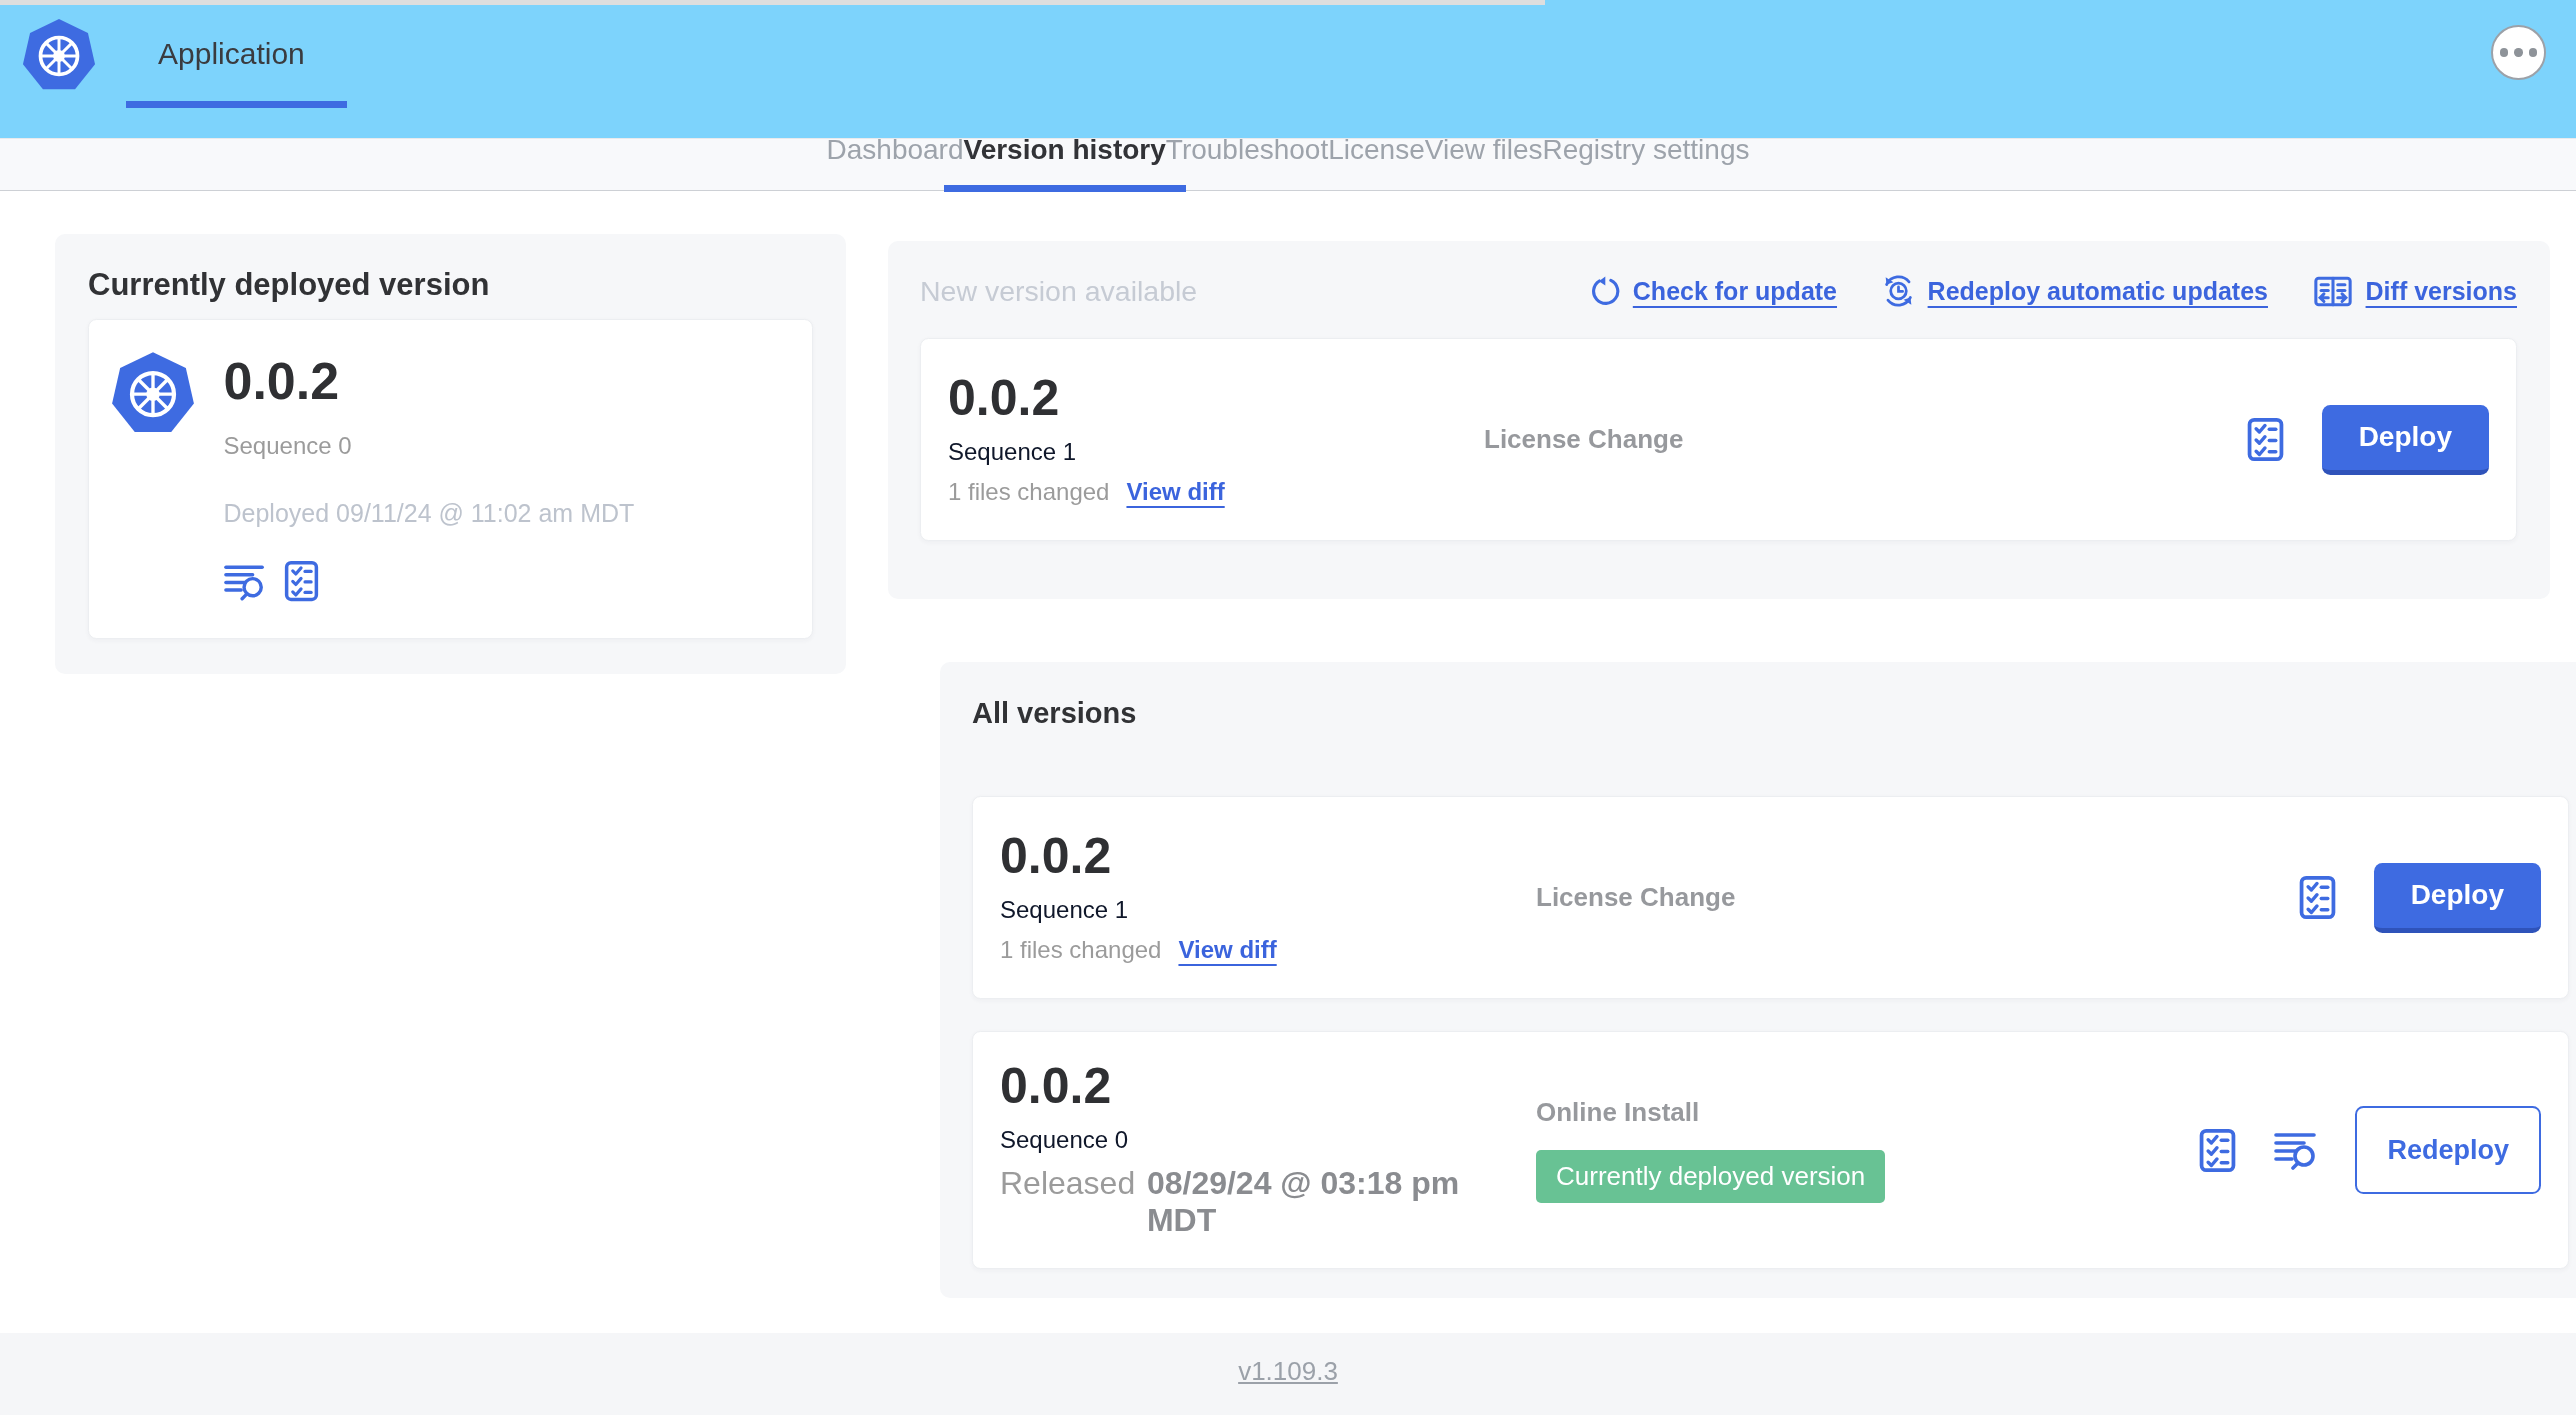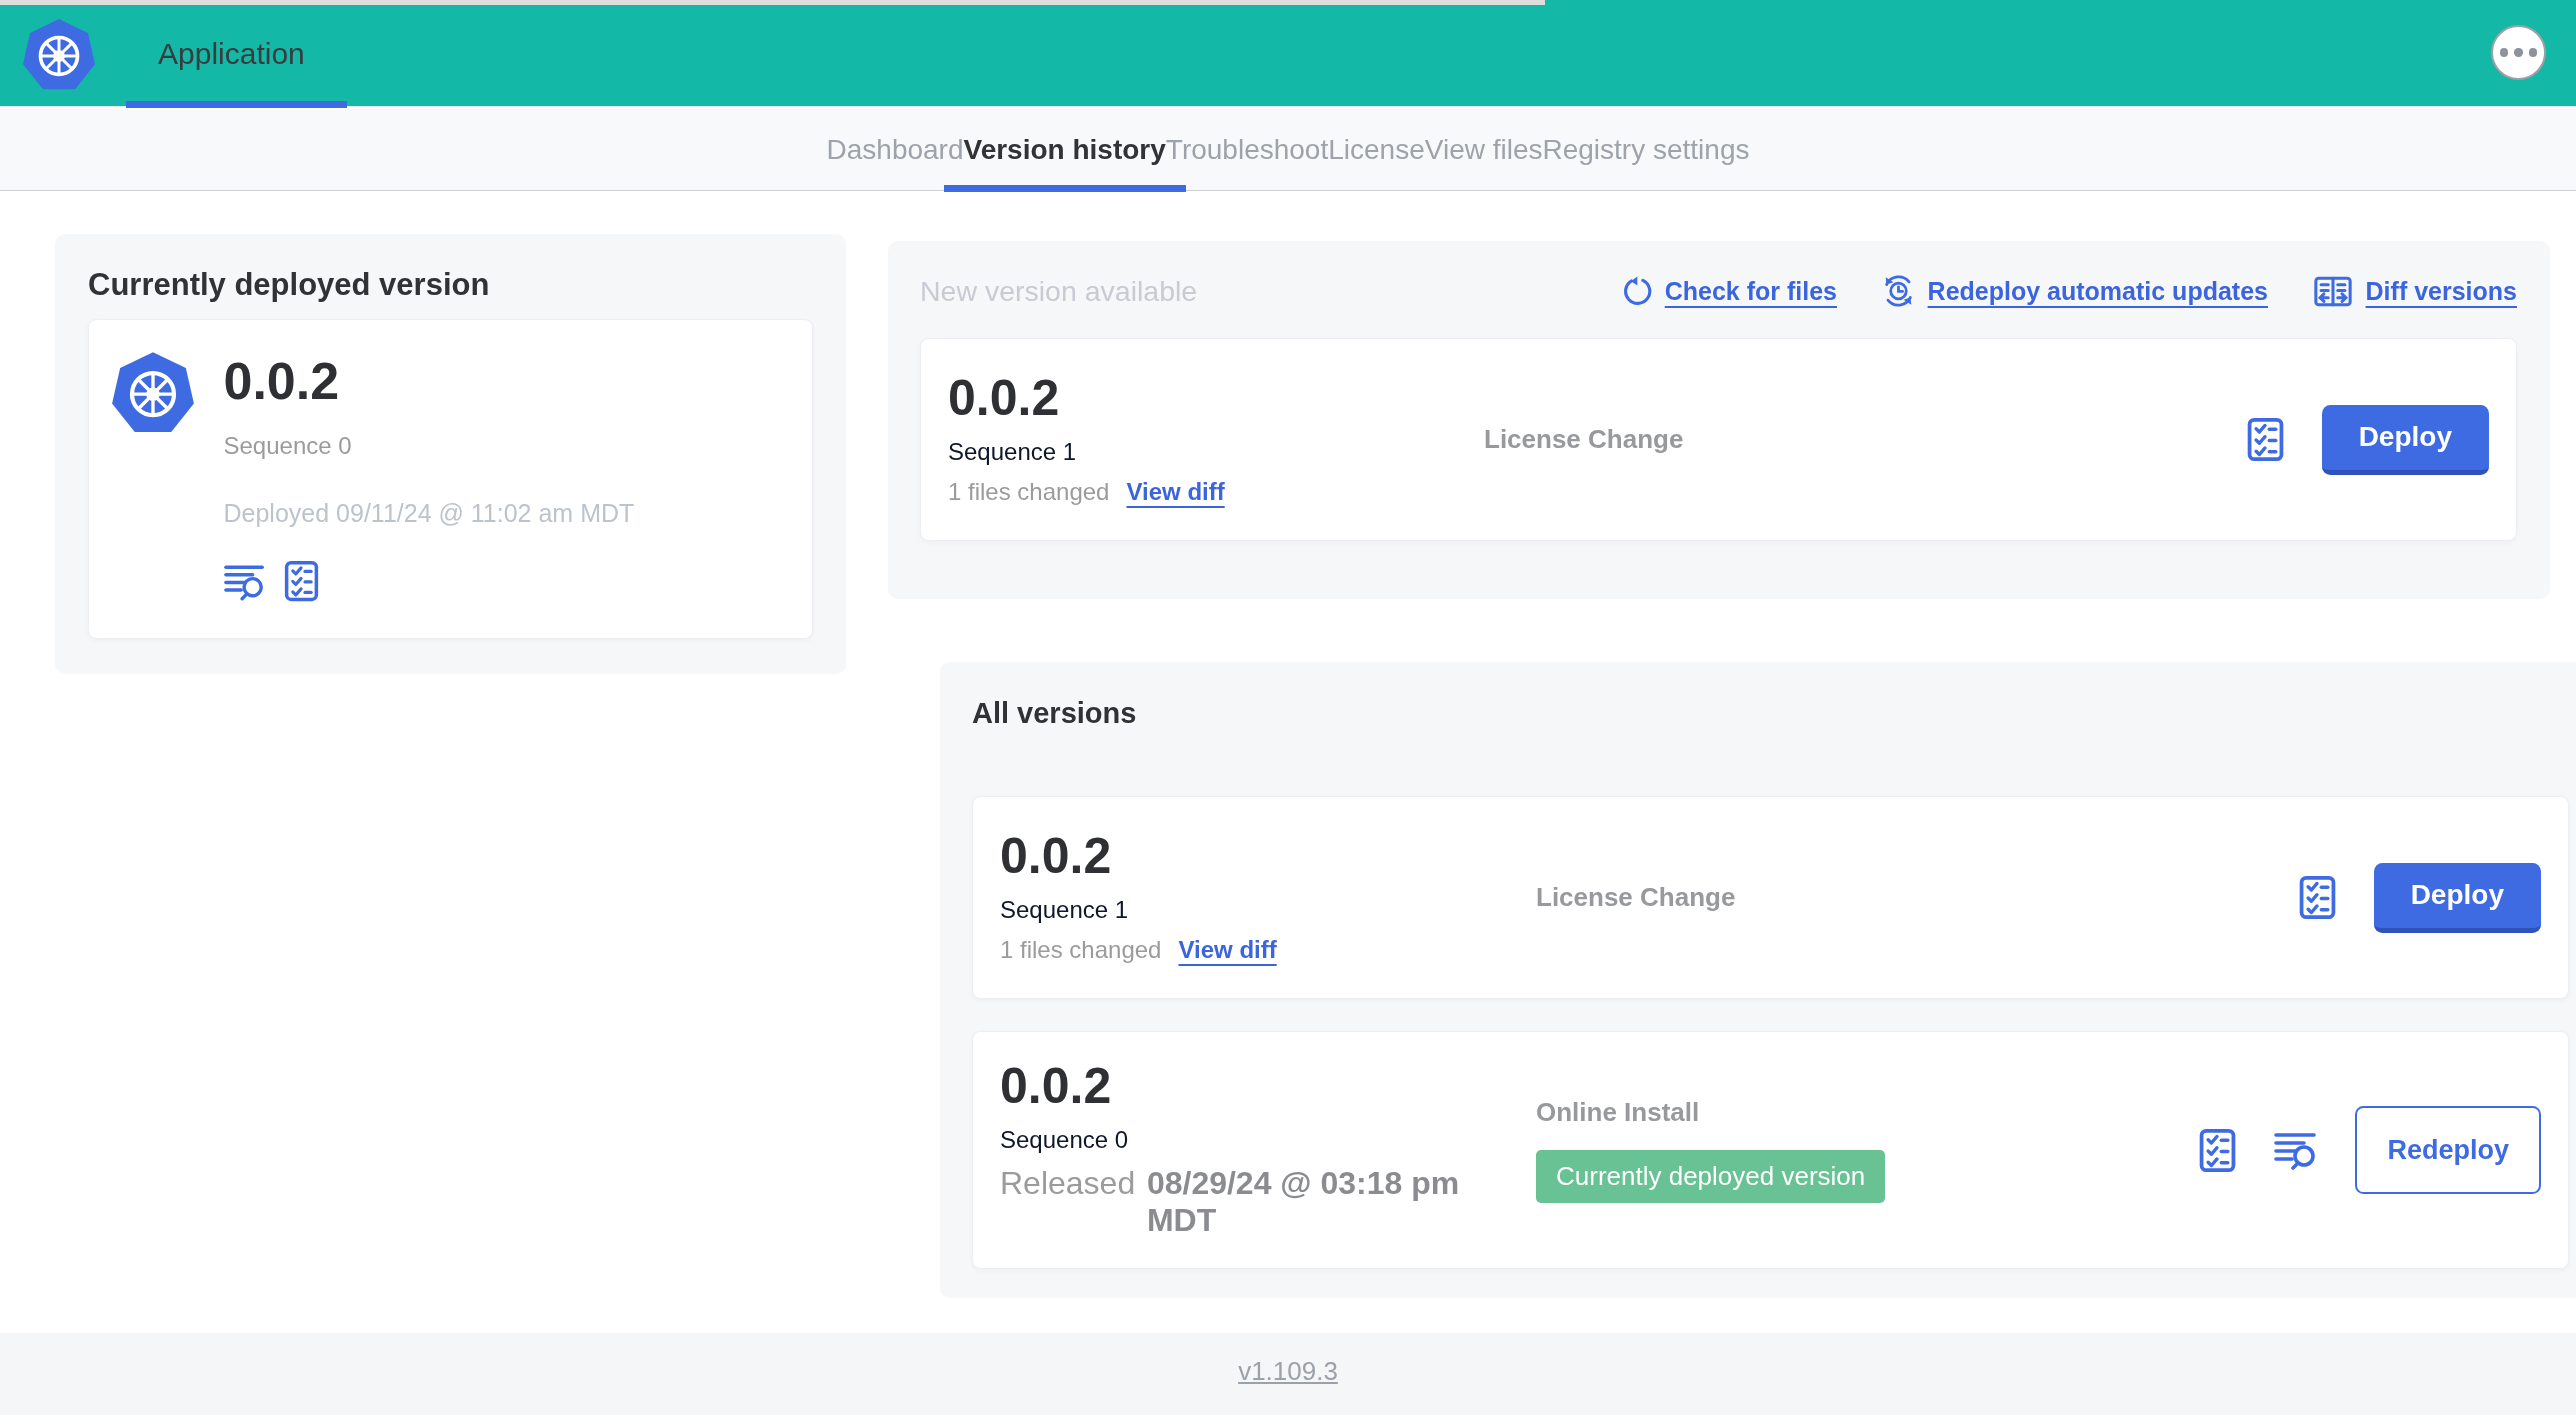--- a/index.html
+++ b/index.html
@@ -4,21 +4,21 @@
 <style>
   * { margin:0; padding:0; box-sizing:border-box; }
   html,body { width:2576px; height:1415px; }
   body {
     position:relative; overflow:hidden; background:#ffffff;
     font-family:"Liberation Sans","DejaVu Sans",sans-serif;
     -webkit-font-smoothing:antialiased;
   }
   
   .top-edge { position:absolute; top:0; left:0; width:1545px; height:5px; background:#dedede; z-index:20; }
-  .header { position:absolute; top:0; left:0; right:0; height:107px; background:#14b8a6; border-bottom:1.7px solid #e8eaed; z-index:5; }
+  .header { position:absolute; top:0; left:0; right:0; height:139px; background:#7dd3fc; border-bottom:1.7px solid #e8eaed; z-index:5; }
   .logo-box { position:absolute; left:22px; top:15px; width:74px; height:79px; }
   .app-tab { position:absolute; left:126px; top:0; height:107px; display:flex; align-items:center; padding:0 32px; font-size:30px; color:#3a3b3f; font-weight:500; cursor:pointer; }
   .app-tab-underline { position:absolute; left:126px; top:101px; width:221px; height:6.7px; background:#3e6be1; }
   .kebab-btn { position:absolute; right:30px; top:25px; width:55px; height:55px; border:2.5px solid #9ca1a8; border-radius:50%; background:#fff; display:flex; align-items:center; justify-content:center; gap:5.9px; cursor:pointer; }
   .kebab-btn i { width:8.4px; height:8.4px; border-radius:50%; background:#8e9399; }
   
   .subnav { position:absolute; top:109px; left:0; right:0; height:82px; background:#f8f9fb; border-bottom:1.7px solid #cdd0d5; display:flex; justify-content:center; align-items:stretch; z-index:4; }
   .nav-tab { position:relative; display:flex; align-items:center; font-size:28px; color:#9da3ab; cursor:pointer; }
   .nav-tab.active { color:#323337; font-weight:600; }
   .nav-tab.active::after { content:""; position:absolute; left:-20px; right:-20px; bottom:-1.7px; height:6.7px; background:#3e6be1; }
@@ -205,21 +205,21 @@
 <div class="section new-section">
   <div class="section-head">
     <div class="muted-title">New version available</div>
     <div class="actions">
       <div class="action-link">
         <span class="blue-icon">
           <svg viewBox="0 0 36 36" width="33" height="33">
               <use href="#ic-refresh"></use>
             </svg>
         </span>
-        <span class="link">Check for files</span>
+        <span class="link">Check for update</span>
       </div>
       <div class="action-link">
         <span class="blue-icon">
           <svg viewBox="0 0 36 37" width="33" height="34">
               <use href="#ic-autoupdate"></use>
             </svg>
         </span>
         <span class="link">Redeploy automatic updates</span>
       </div>
       <div class="action-link">

